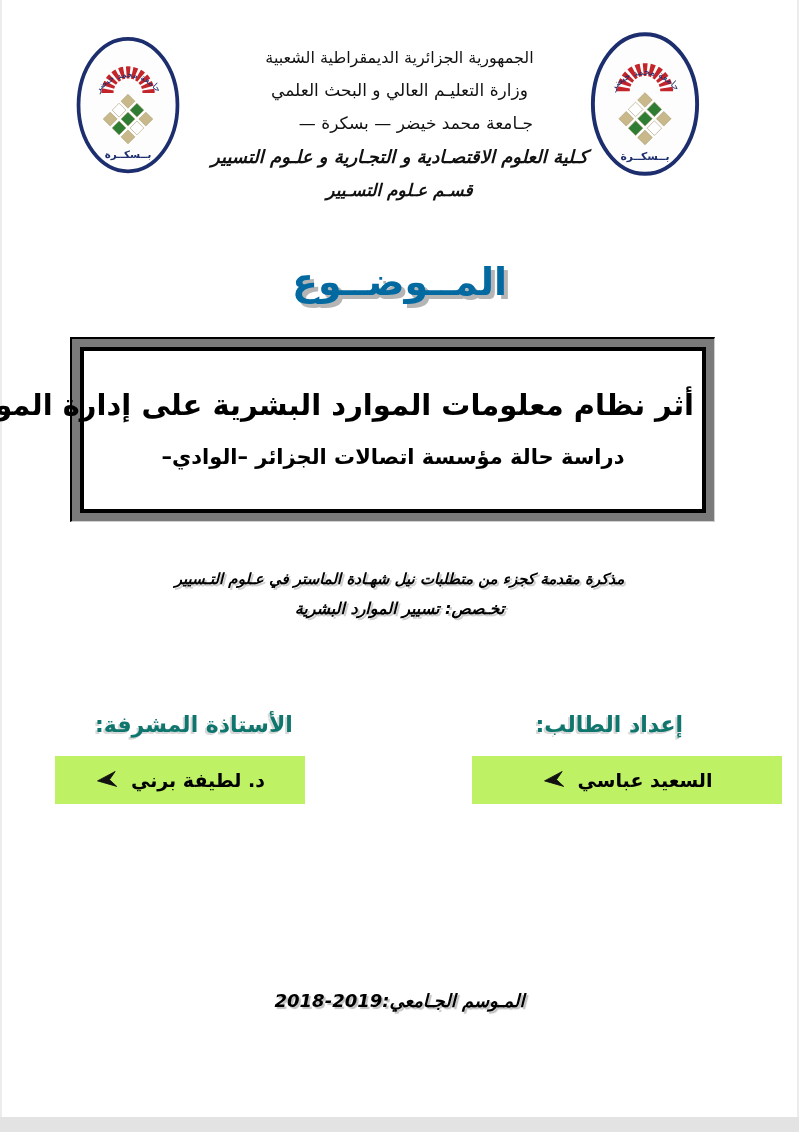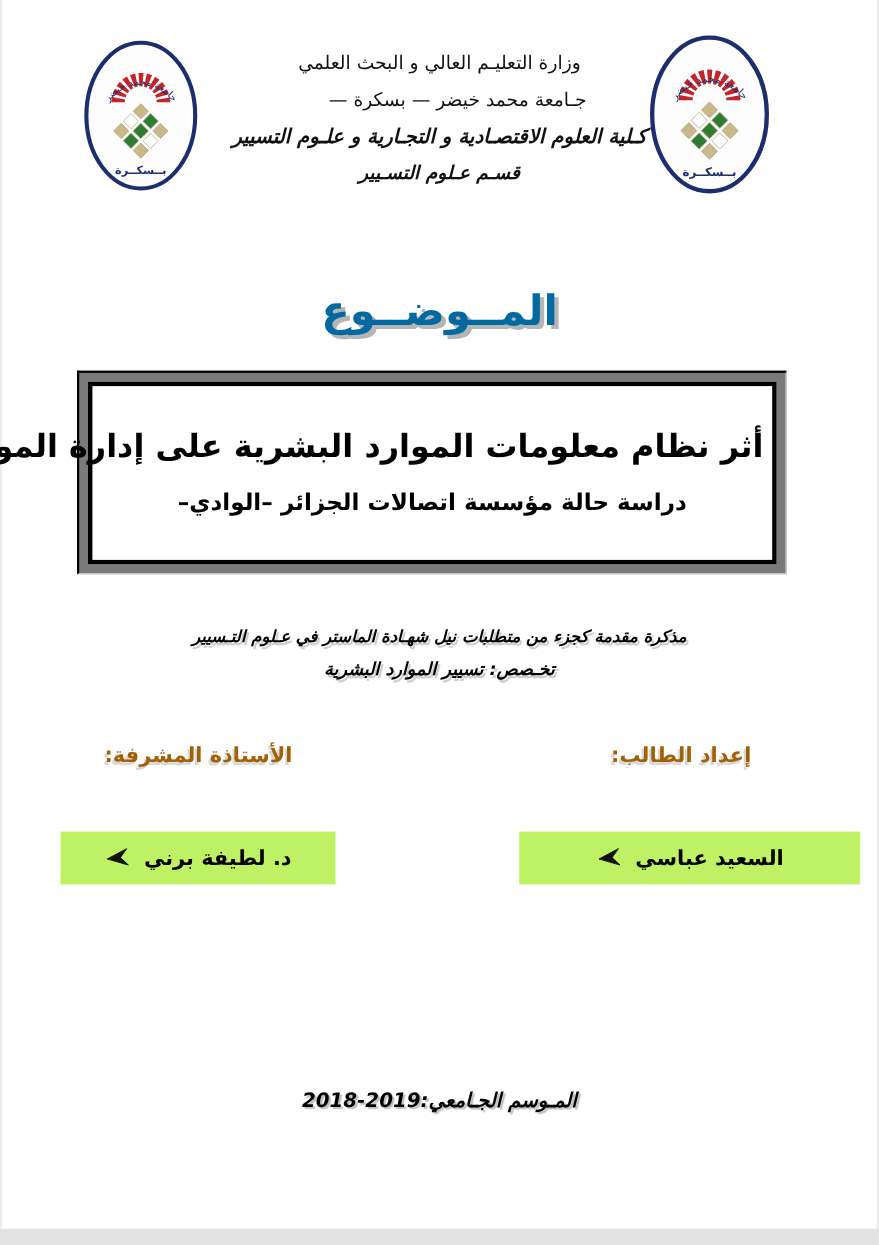--- a/index.html
+++ b/index.html
@@ -69,22 +69,22 @@
   .note-line{
     font-weight:bold;font-style:italic;
     text-shadow:2px 2px 0 #cfcfcf;
     margin:0 0 11px 0;
   }
   .note-thesis{font-size:15px;text-align:center;}
   .note-branch{font-size:15px;}
   .note-specialty{font-size:16px;margin-bottom:0;}
   
   .person-label{
-    position:absolute;top:676px;
-    font-size:19px;font-weight:bold;color:#a16207;direction:rtl;
+    position:absolute;top:712px;
+    font-size:22px;font-weight:bold;color:#0f766e;direction:rtl;
     text-shadow:-2px 2px 0 #d8d8d8;
   }
   .student-label{right:116px;}
   .supervisor-label{left:95px;}
   .name-row{
     position:absolute;top:756px;height:48px;
     background:#bef264;
     display:flex;align-items:center;justify-content:center;gap:14px;
     direction:ltr;
   }
@@ -136,20 +136,21 @@
 <div class="page">
 
   <svg class="logo logo-left" xmlns="http://www.w3.org/2000/svg" xmlns:xlink="http://www.w3.org/1999/xlink" viewBox="0 0 120 156">
     <use xlink:href="#uni-logo" href="#uni-logo"></use>
   </svg>
   <svg class="logo logo-right" xmlns="http://www.w3.org/2000/svg" xmlns:xlink="http://www.w3.org/1999/xlink" viewBox="0 0 120 156">
     <use xlink:href="#uni-logo" href="#uni-logo"></use>
   </svg>
 
   <div class="header-text">
+    <div class="h-line h-republic">الجمهورية الجزائرية الديمقراطية الشعبية</div>
     <div class="h-line h-ministry">وزارة التعليـم العالي و البحث العلمي</div>
     <div class="h-line h-university">جـامعة محمد خيضر — بسكرة —</div>
     <div class="h-line h-faculty">كـلية العلوم الاقتصـادية و التجـارية و علـوم التسيير</div>
     <div class="h-line h-department">قسـم عـلوم التسـيير</div>
   </div>
 
   <div class="subject">المــوضــوع</div>
 
   <div class="title-box">
     <div class="title-box-inner">

